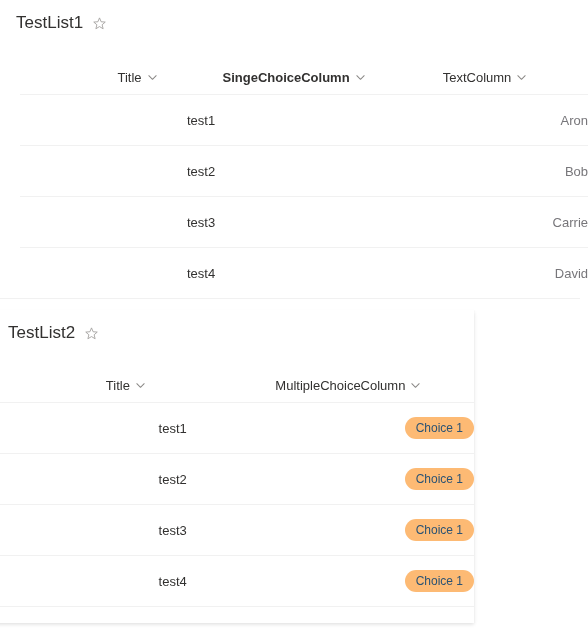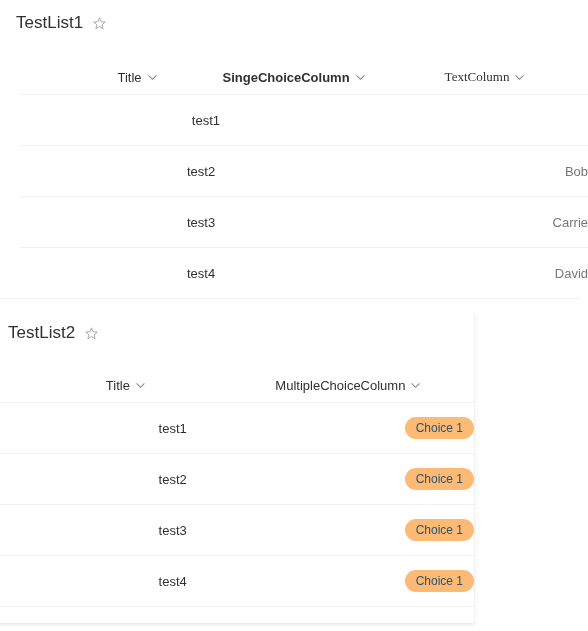--- a/index.html
+++ b/index.html
@@ -88,21 +88,21 @@
   }
   .cell-title { color: #323130; }
   .cell-text  { color: #77767a; }
 
   
   .list1 .c-title  { width: 200px; padding-left: 77px; box-sizing: border-box; }
   .list1 .c-choice { width: 195px; padding-left: 0;   box-sizing: border-box; font-weight: bold; }
   .list1 .c-text   { width: 193px; padding-left: 0;   box-sizing: border-box; }
   .list1 .col-header-row .c-title  { padding-left: 77px; }
   .list1 .col-header-row .c-choice { padding-left: 0; }
-  .list1 .col-header-row .c-text   { padding-left: 0; font-family: Liberation Serif, serif; }
+  .list1 .col-header-row .c-text   { padding-left: 0; }
   .list1 .rows { border-bottom: 1px solid #f1f1f1; }
   .list1 .row { margin-left: 20px; width: 568px; }
 
   
   .list2-card {
     position: absolute;
     left: -4px;
     top: 310px;
     width: 478px;
     height: 313px;
@@ -171,20 +171,21 @@
             <polyline points="2,4 6,8 10,4"></polyline>
           </svg>
       </span>
     </div>
   </div>
 
   <div class="rows">
     <div class="row">
       <div class="cell cell-title c-title">test1</div>
       <div class="cell c-choice"></div>
+      <div class="cell cell-text c-text">Aron</div>
     </div>
     <div class="row">
       <div class="cell cell-title c-title">test2</div>
       <div class="cell c-choice"></div>
       <div class="cell cell-text c-text">Bob</div>
     </div>
     <div class="row">
       <div class="cell cell-title c-title">test3</div>
       <div class="cell c-choice"></div>
       <div class="cell cell-text c-text">Carrie</div>

